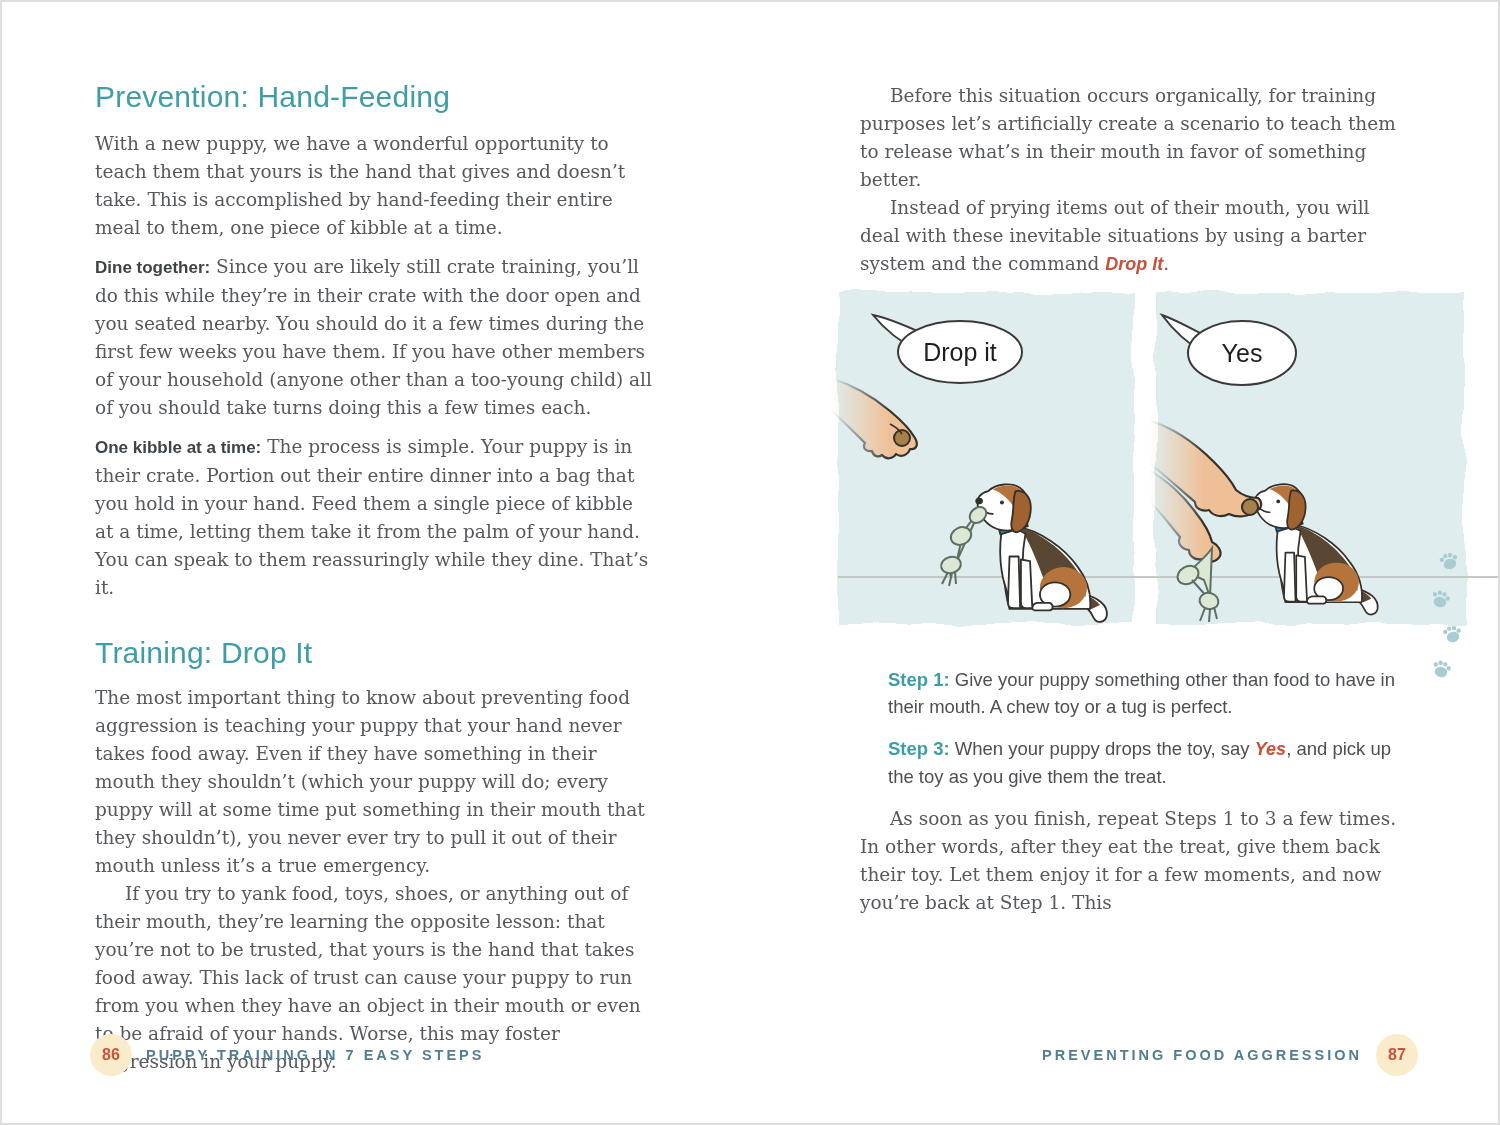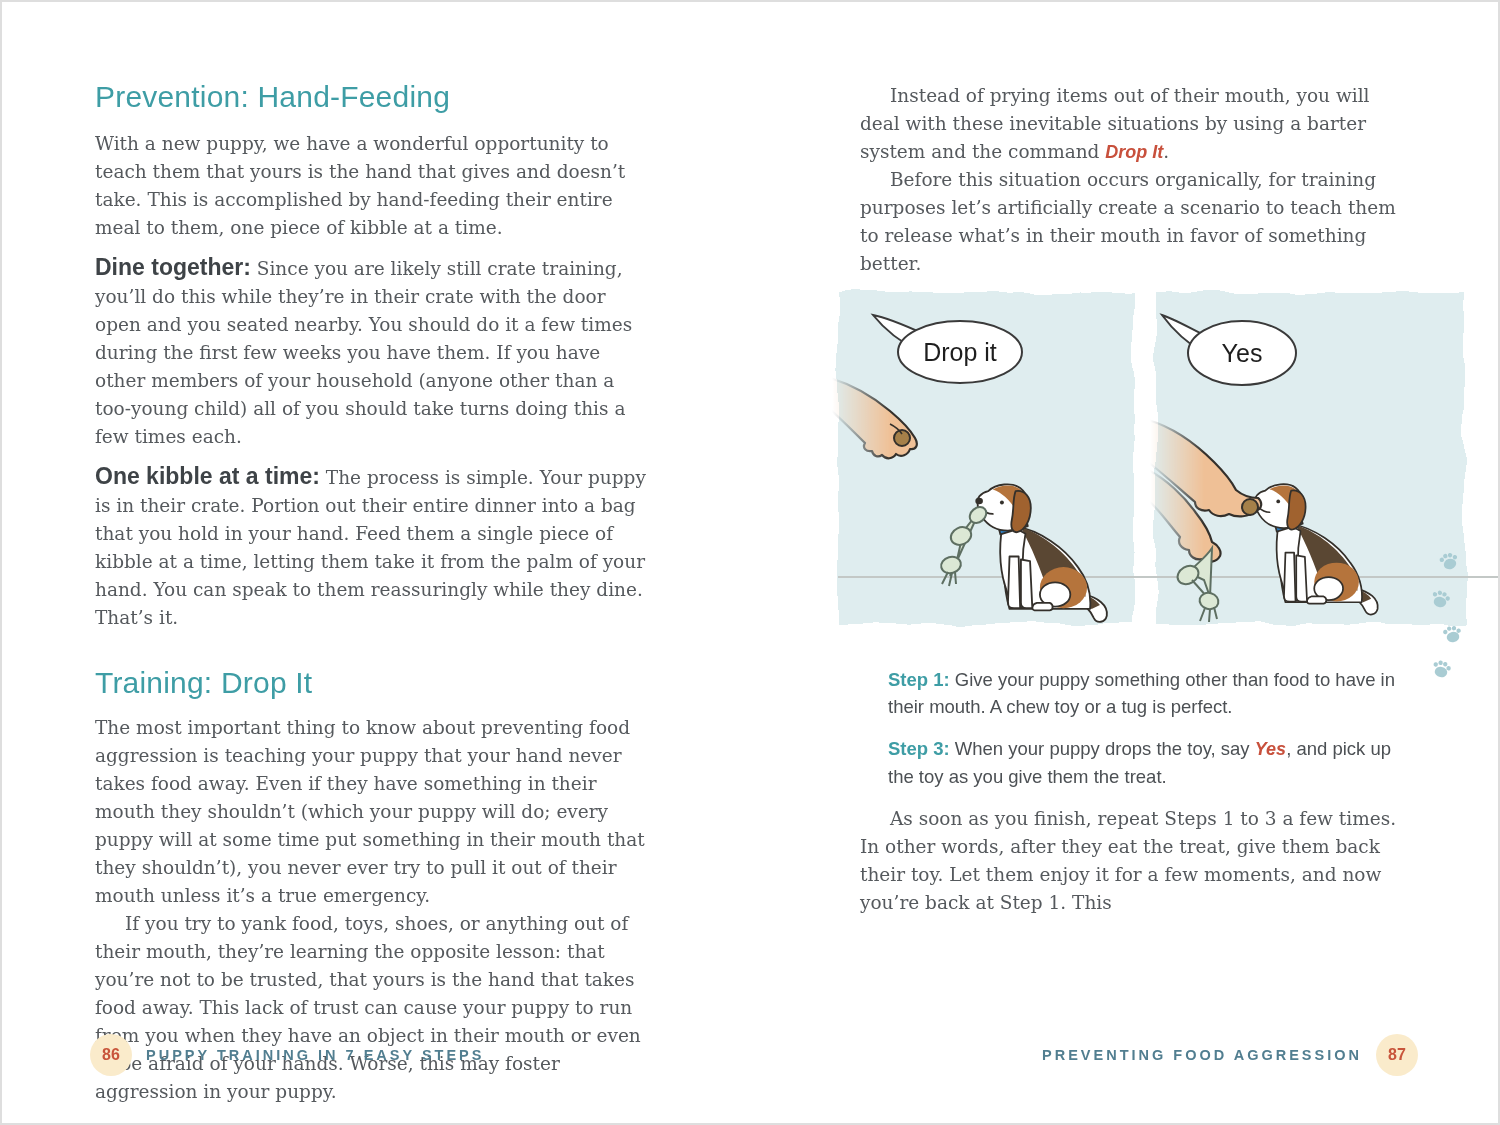--- a/index.html
+++ b/index.html
@@ -17,21 +17,21 @@
   .left-col{left:93px;top:78px;width:557px;}
   .right-col{left:858px;top:80px;width:546px;}
   .steps-col{left:858px;top:664px;width:546px;}
   h1,h2{font-family:"Liberation Sans", sans-serif;font-weight:400;color:var(--accent-teal);
     font-size:30px;margin:0;letter-spacing:.2px;}
   h1{margin-bottom:16px;}
   h2{margin-top:34px;margin-bottom:14px;}
   p{font-size:18.5px;line-height:28px;margin:0;}
   .gap{margin-bottom:11px;}
   .lead-label{font-family:"Liberation Sans", sans-serif;font-weight:700;color:var(--label-text);
-    font-size:23px;margin-top:16px;}
+    font-size:17px;margin-top:16px;}
   .indent{text-indent:30px;}
   .cmd{color:var(--accent-red);font-style:italic;font-weight:700;
     font-family:"Liberation Sans", sans-serif;font-size:18px;}
   .step{font-family:"Liberation Sans", sans-serif;font-size:18.5px;line-height:27px;
     color:var(--step-text);margin:0 0 15px 28px;}
   .step-label{font-family:"Liberation Sans", sans-serif;font-weight:700;color:var(--accent-teal);}
   .closing{margin-top:3px;}
   .illustration{position:absolute;left:830px;top:282px;width:670px;height:400px;}
   .footer{position:absolute;top:1032px;height:42px;display:flex;align-items:center;
     font-family:"Liberation Sans", sans-serif;}
@@ -52,22 +52,22 @@
     <h1>Prevention: Hand-Feeding</h1>
     <p class="gap">With a new puppy, we have a wonderful opportunity to teach them that yours is the hand that gives and doesn’t take. This is accomplished by hand-feeding their entire meal to them, one piece of kibble at a time.</p>
     <p class="gap"><span class="lead-label">Dine together:</span><span> Since you are likely still crate training, you’ll do this while they’re in their crate with the door open and you seated nearby. You should do it a few times during the first few weeks you have them. If you have other members of your household (anyone other than a too-young child) all of you should take turns doing this a few times each.</span></p>
     <p><span class="lead-label">One kibble at a time:</span><span> The process is simple. Your puppy is in their crate. Portion out their entire dinner into a bag that you hold in your hand. Feed them a single piece of kibble at a time, letting them take it from the palm of your hand. You can speak to them reassuringly while they dine. That’s it.</span></p>
     <h2>Training: Drop It</h2>
     <p>The most important thing to know about preventing food aggression is teaching your puppy that your hand never takes food away. Even if they have something in their mouth they shouldn’t (which your puppy will do; every puppy will at some time put something in their mouth that they shouldn’t), you never ever try to pull it out of their mouth unless it’s a true emergency.</p>
     <p class="indent">If you try to yank food, toys, shoes, or anything out of their mouth, they’re learning the opposite lesson: that you’re not to be trusted, that yours is the hand that takes food away. This lack of trust can cause your puppy to run from you when they have an object in their mouth or even to be afraid of your hands. Worse, this may foster aggression in your puppy.</p>
   </div>
 
   <div class="col right-col">
+    <p class="indent">Before this situation occurs organically, for training purposes let’s artificially create a scenario to teach them to release what’s in their mouth in favor of something better.</p>
     <p class="indent"><span>Instead of prying items out of their mouth, you will deal with these inevitable situations by using a barter system and the command </span><span class="cmd">Drop It</span><span>.</span></p>
-    <p class="indent">Before this situation occurs organically, for training purposes let’s artificially create a scenario to teach them to release what’s in their mouth in favor of something better.</p>
   </div>
 
   <svg class="illustration" viewBox="0 0 670 400" xmlns="http://www.w3.org/2000/svg">
     <defs>
       <filter id="rough" x="-6%" y="-6%" width="112%" height="112%">
         <feTurbulence type="fractalNoise" baseFrequency="0.018" numOctaves="3" result="n" seed="7"></feTurbulence>
         <feDisplacementMap in="SourceGraphic" in2="n" scale="11"></feDisplacementMap>
       </filter>
       <linearGradient id="fadeL" gradientUnits="userSpaceOnUse" x1="0" y1="0" x2="58" y2="0">
         <stop offset="0" stop-color="#fff" stop-opacity="0"></stop>

